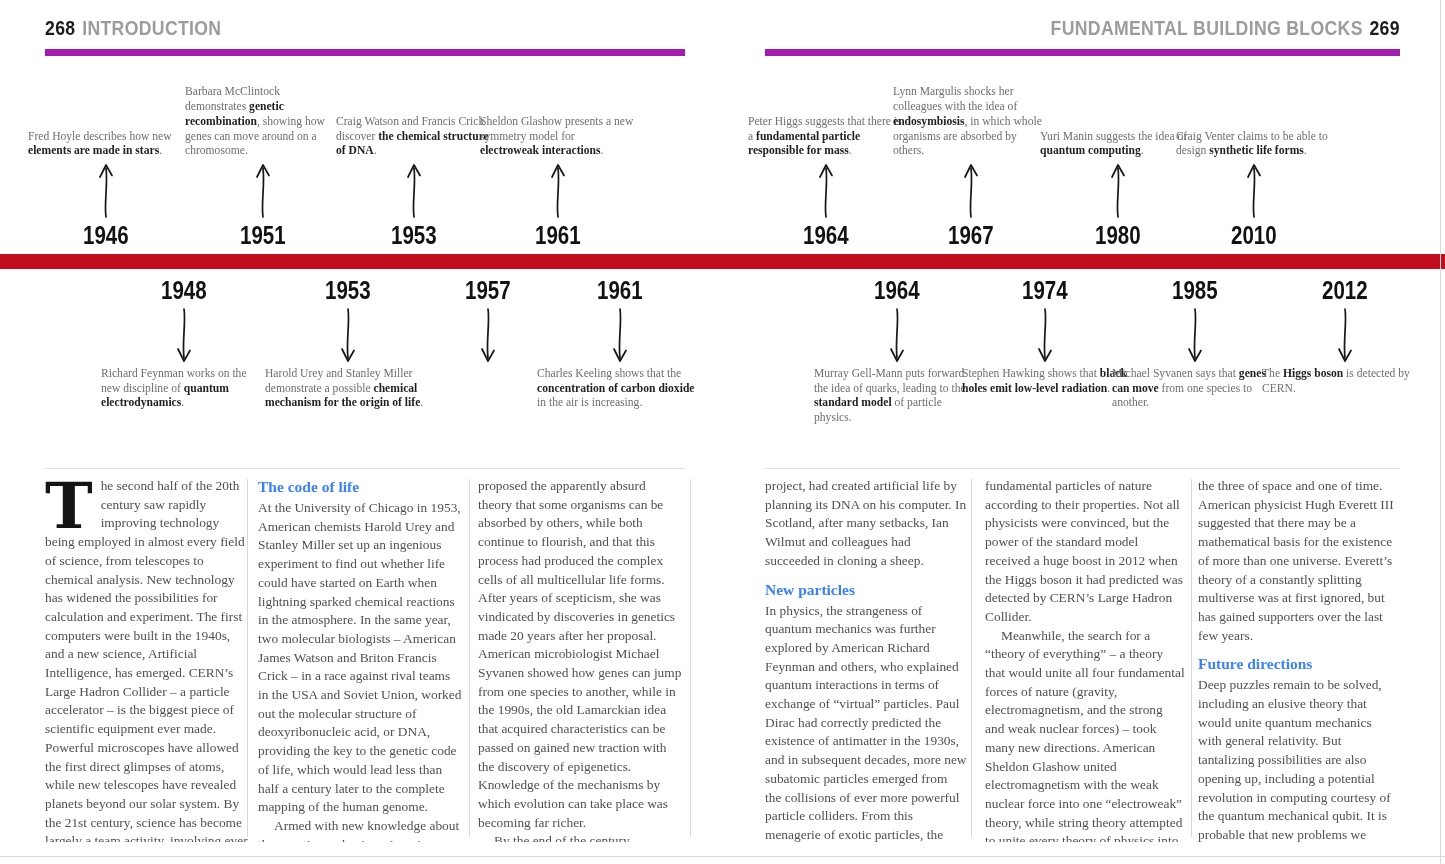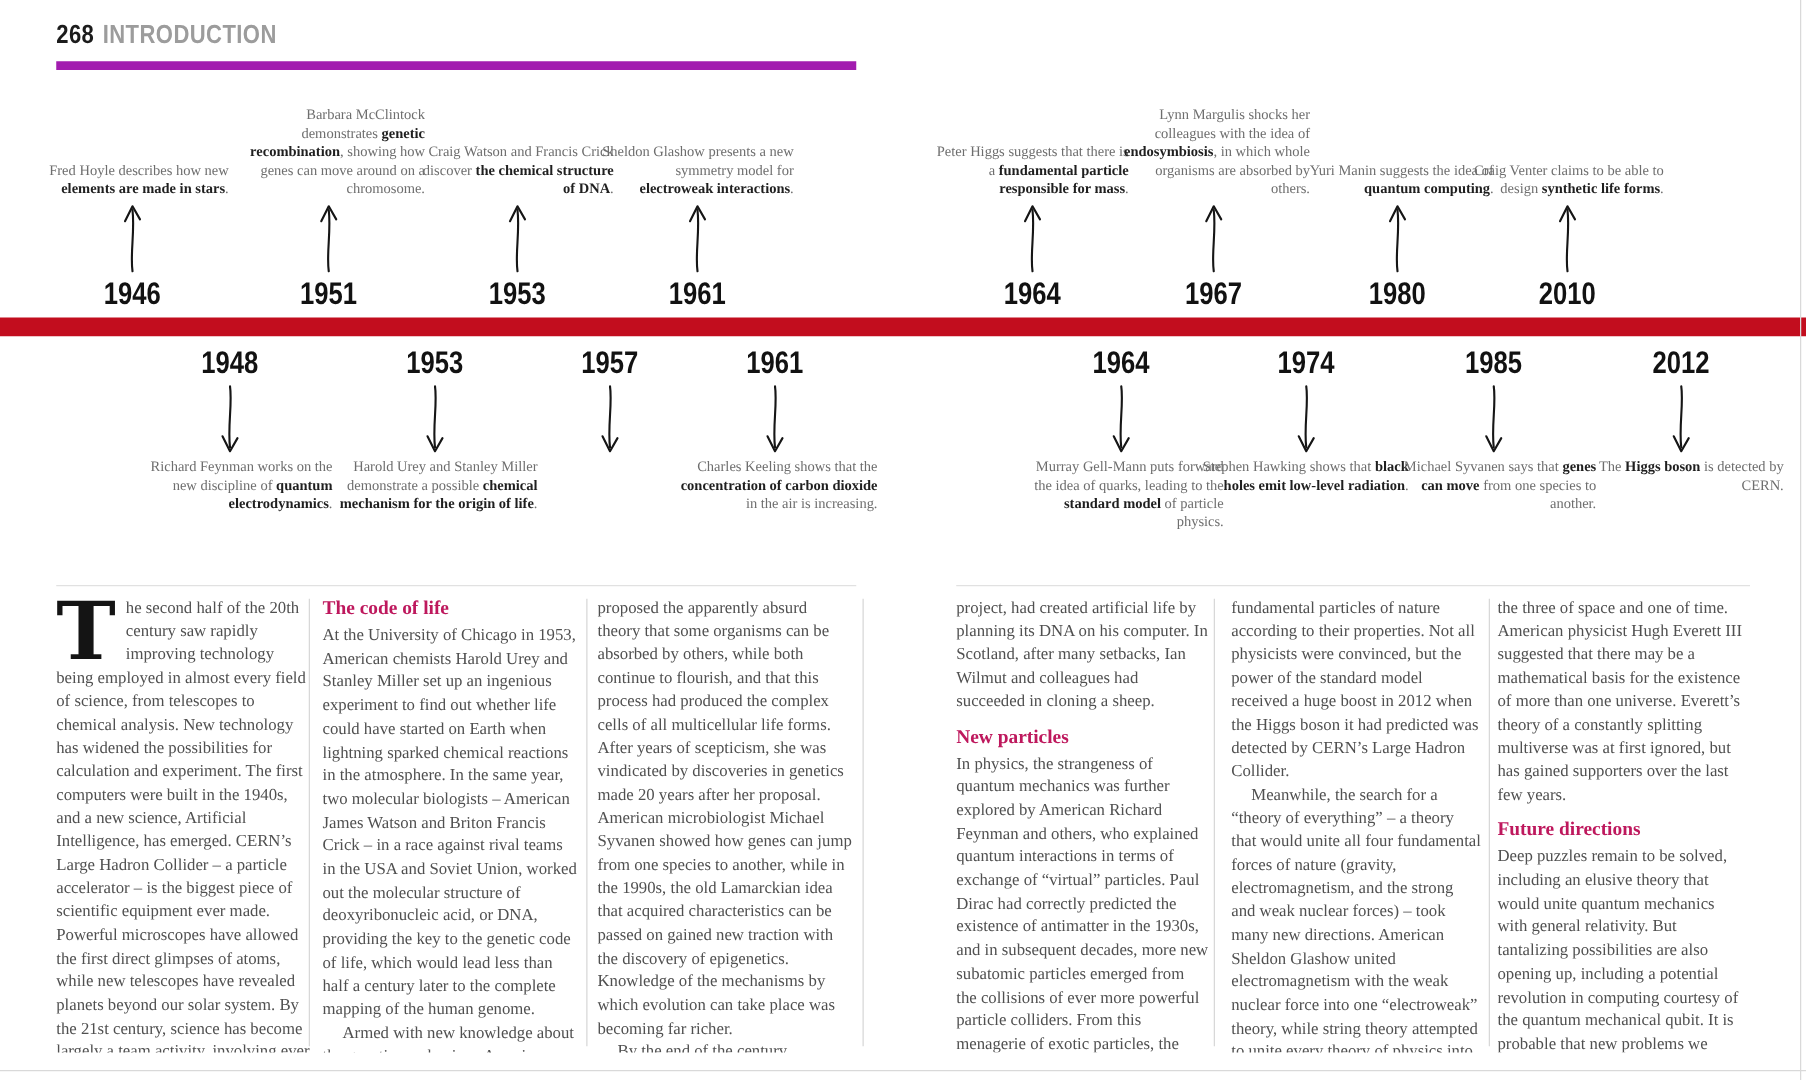--- a/index.html
+++ b/index.html
@@ -17,21 +17,21 @@
   .hdr-right .hdr-inner{transform:scaleX(.84);transform-origin:right center;}
   .pagenum{color:#1c1c1c;}
   .hdr-title{color:#9c9c9c;}
   .hdr-left .hdr-title{margin-left:8px;}
   .hdr-right .hdr-title{margin-right:8px;}
 
   
   .band{position:absolute;left:0;top:254px;width:1445px;height:15px;background:#c20d1e;}
 
   
-  .tl{position:absolute;display:flex;flex-direction:column;align-items:center;text-align:right;}
+  .tl{position:absolute;display:flex;flex-direction:column;align-items:center;text-align:left;}
   .tl-top{top:74px;height:180px;justify-content:flex-end;width:155px;}
   .tl-bottom{top:273px;width:165px;}
   .tl-text{font-size:11.6px;line-height:1.27;color:#6e6e6e;}
   .tl-text b{color:#1f1f1f;}
   .tl-year{font-family:"Liberation Sans",sans-serif;font-weight:bold;font-size:25px;color:#121212;
            transform:scaleX(.82);line-height:1;}
   .tl-top .tl-year{margin-top:2px;margin-bottom:6px;}
   .tl-bottom .tl-year{margin-top:5px;margin-bottom:2px;}
   .arrow{width:22px;height:58px;margin:2px 0;}
   .arrow path{stroke:#161616;stroke-width:1.7;fill:none;stroke-linecap:round;stroke-linejoin:round;}
@@ -42,34 +42,37 @@
   .hrule.r{left:765px;width:635px;}
   .vrule{position:absolute;top:479px;height:358px;width:1px;background:#d8d8d8;}
   .edge-bottom{position:absolute;left:0;top:856px;width:1445px;height:1px;background:#d9d9d9;}
   .edge-right{position:absolute;left:1440px;top:0;width:1px;height:864px;background:#d9d9d9;}
 
   
   .bcol{position:absolute;top:477px;height:365px;overflow:hidden;font-size:13.4px;
         line-height:18.7px;color:#505050;}
   .bcol p{margin:0;}
   .bcol p.ind{text-indent:16px;}
-  .bh{font-weight:bold;color:#be185d;font-size:15.5px;line-height:19px;margin:9px 0 3px;}
+  .bh{font-weight:bold;color:#3b82f6;font-size:15.5px;line-height:19px;margin:9px 0 3px;}
   .bh:first-child{margin-top:0;}
   .dc{float:left;font-family:"DejaVu Serif",serif;font-weight:bold;font-size:64px;line-height:50px;
       color:#141414;margin:4px 8px 0 0;}
 </style>
 </head>
 <body>
 
 <div class="page">
 
   <header class="hdr hdr-left">
     <div class="hdr-inner"><span class="pagenum">268</span><span class="hdr-title">INTRODUCTION</span></div>
   </header>
 
+  <header class="hdr hdr-right">
+    <div class="hdr-inner"><span class="hdr-title">FUNDAMENTAL BUILDING BLOCKS</span><span class="pagenum">269</span></div>
+  </header>
 
   <div class="band" style="background: rgb(194, 13, 30);"></div>
   <div id="tl-top">
       <div class="tl tl-top" style="left: 28px;">
         <div class="tl-text"><span>Fred Hoyle describes how new </span><b>elements are made in stars</b><span>.</span></div>
         <svg viewBox="0 0 22 58" class="arrow">
           <path d="M11 56 C 9 42, 13 24, 11 7"></path>
           <path d="M5 16 L11 4 L17 14.5"></path>
         </svg>
         <div class="tl-year">1946</div>

